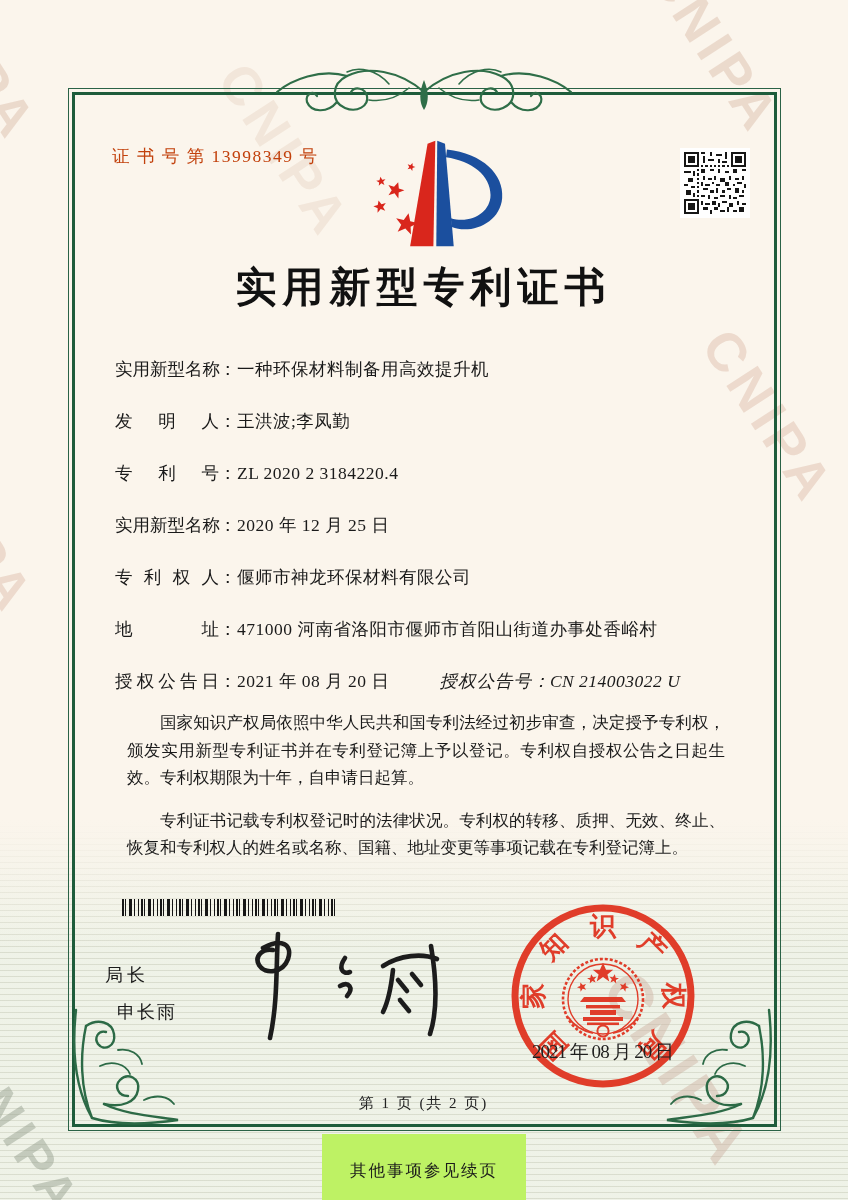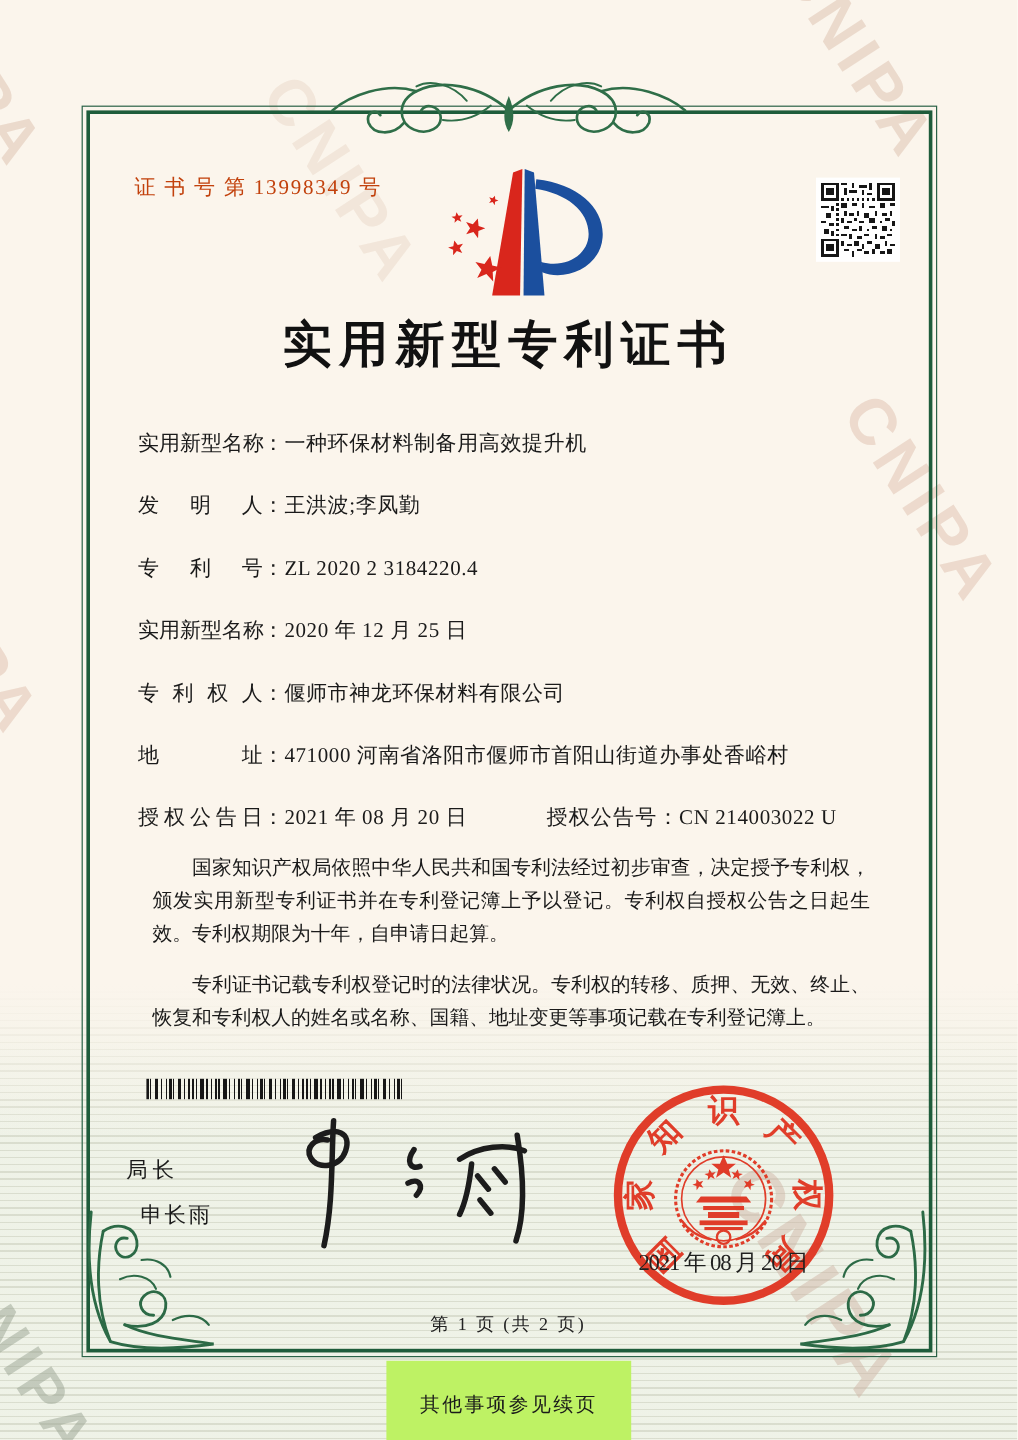--- a/index.html
+++ b/index.html
@@ -60,21 +60,21 @@
     letter-spacing:6px; color:#111;margin-top:12px;
   }
   .fields{position:absolute; left:115px; top:360px; width:610px; font-size:17.5px;}
   .frow{margin-bottom:33px; line-height:19px; white-space:nowrap;}
   .flabel{
     display:inline-block; width:104px; vertical-align:top;
     text-align:justify; text-align-last:justify;
   }
   .fcolon{display:inline-block; width:18px;}
   .fvalue{letter-spacing:0.5px;}
-  .pair2{margin-left:66px;}
+  .pair2{margin-left:50px;font-style:italic;}
   .flabel2{letter-spacing:1px;}
   .body-text{
     position:absolute; left:112px; top:694px; width:628px;
     font-size:16.5px; line-height:27.6px; text-align:justify;
   }
   .body-text p{margin:15px; text-indent:2em;}
   .barcode{
     position:absolute; left:122px; top:899px; width:215px; height:17px;
     background:repeating-linear-gradient(90deg,
       #161616 0 2px, transparent 2px 3px,

